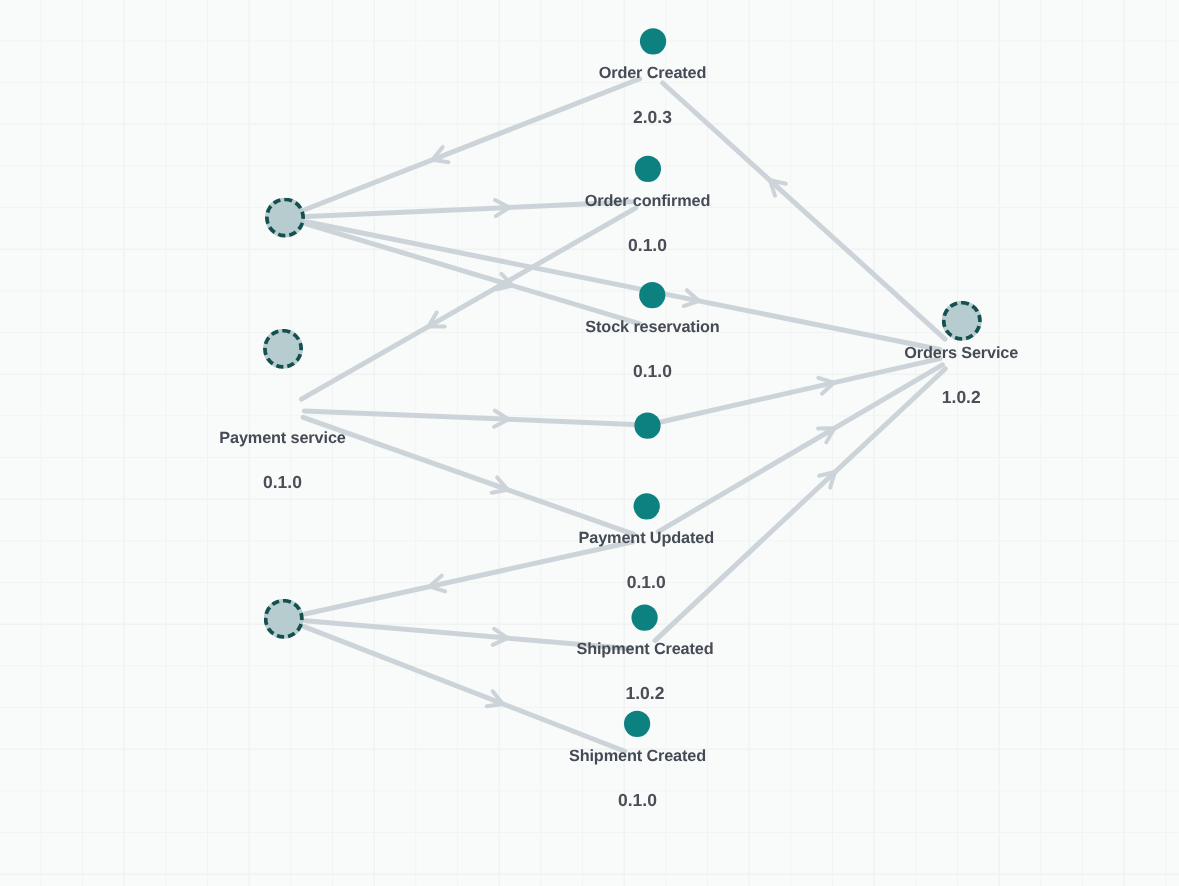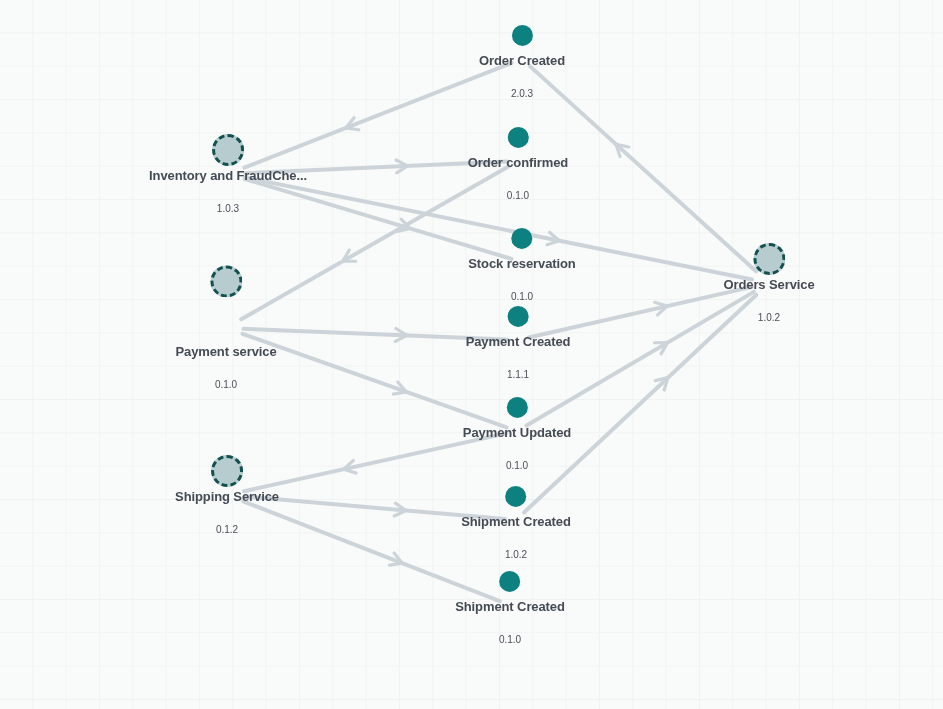--- a/index.html
+++ b/index.html
@@ -72,22 +72,22 @@
     white-space: nowrap;
     line-height: 1.18;
   }
   .node-title {
     font-size: 13px;
     font-weight: bold;
     color: #454b54;
     letter-spacing: -0.1px;
   }
   .node-version {
-    font-size: 10px;
-    font-weight: normal;
+    font-size: 14px;
+    font-weight: bold;
     color: #4a4f57;
     margin-top: 20px;
   }
 </style>
 </head>
 <body>
 
 <div id="graph-canvas">
   <svg id="edge-layer" viewBox="0 0 943 709" xmlns="http://www.w3.org/2000/svg">
       <g>
@@ -145,41 +145,33 @@
       <g>
         <line x1="524.0278771931643" y1="512.4798146451386" x2="756.2283771926932" y2="294.96393124637046" stroke="#ccd4d9" stroke-width="4" stroke-linecap="round"></line>
         <path d="M 664.1747784801739 390.04684871573454 L 667.9921871928722 377.6199669379024 L 655.3427421957118 380.61855681713143" fill="none" stroke="#ccd4d9" stroke-width="3.2" stroke-linecap="round" stroke-linejoin="round"></path>
       </g>
     </svg>
   <div id="node-layer">
       <div class="node" style="left: 228px; top: 174px;">
         <div class="node-dot-wrap">
           <div class="service-dot"></div>
         </div>
-        <div class="node-labels">
-          <div class="node-title">Inventory and FraudChe...</div>
-          <div class="node-version">1.0.3</div>
-        </div>
       </div>
       <div class="node" style="left: 226px; top: 328px; gap: 45px;">
         <div class="node-dot-wrap">
           <div class="service-dot"></div>
         </div>
         <div class="node-labels">
           <div class="node-title">Payment service</div>
           <div class="node-version">0.1.0</div>
         </div>
       </div>
       <div class="node" style="left: 227px; top: 495px;">
         <div class="node-dot-wrap">
           <div class="service-dot"></div>
-        </div>
-        <div class="node-labels">
-          <div class="node-title">Shipping Service</div>
-          <div class="node-version">0.1.2</div>
         </div>
       </div>
       <div class="node" style="left: 769px; top: 283px;">
         <div class="node-dot-wrap">
           <div class="service-dot"></div>
         </div>
         <div class="node-labels">
           <div class="node-title">Orders Service</div>
           <div class="node-version">1.0.2</div>
         </div>
@@ -207,24 +199,20 @@
           <div class="event-dot"></div>
         </div>
         <div class="node-labels">
           <div class="node-title">Stock reservation</div>
           <div class="node-version">0.1.0</div>
         </div>
       </div>
       <div class="node" style="left: 518px; top: 340px;">
         <div class="node-dot-wrap">
           <div class="event-dot"></div>
-        </div>
-        <div class="node-labels">
-          <div class="node-title">Payment Created</div>
-          <div class="node-version">1.1.1</div>
         </div>
       </div>
       <div class="node" style="left: 517px; top: 431px;">
         <div class="node-dot-wrap">
           <div class="event-dot"></div>
         </div>
         <div class="node-labels">
           <div class="node-title">Payment Updated</div>
           <div class="node-version">0.1.0</div>
         </div>

